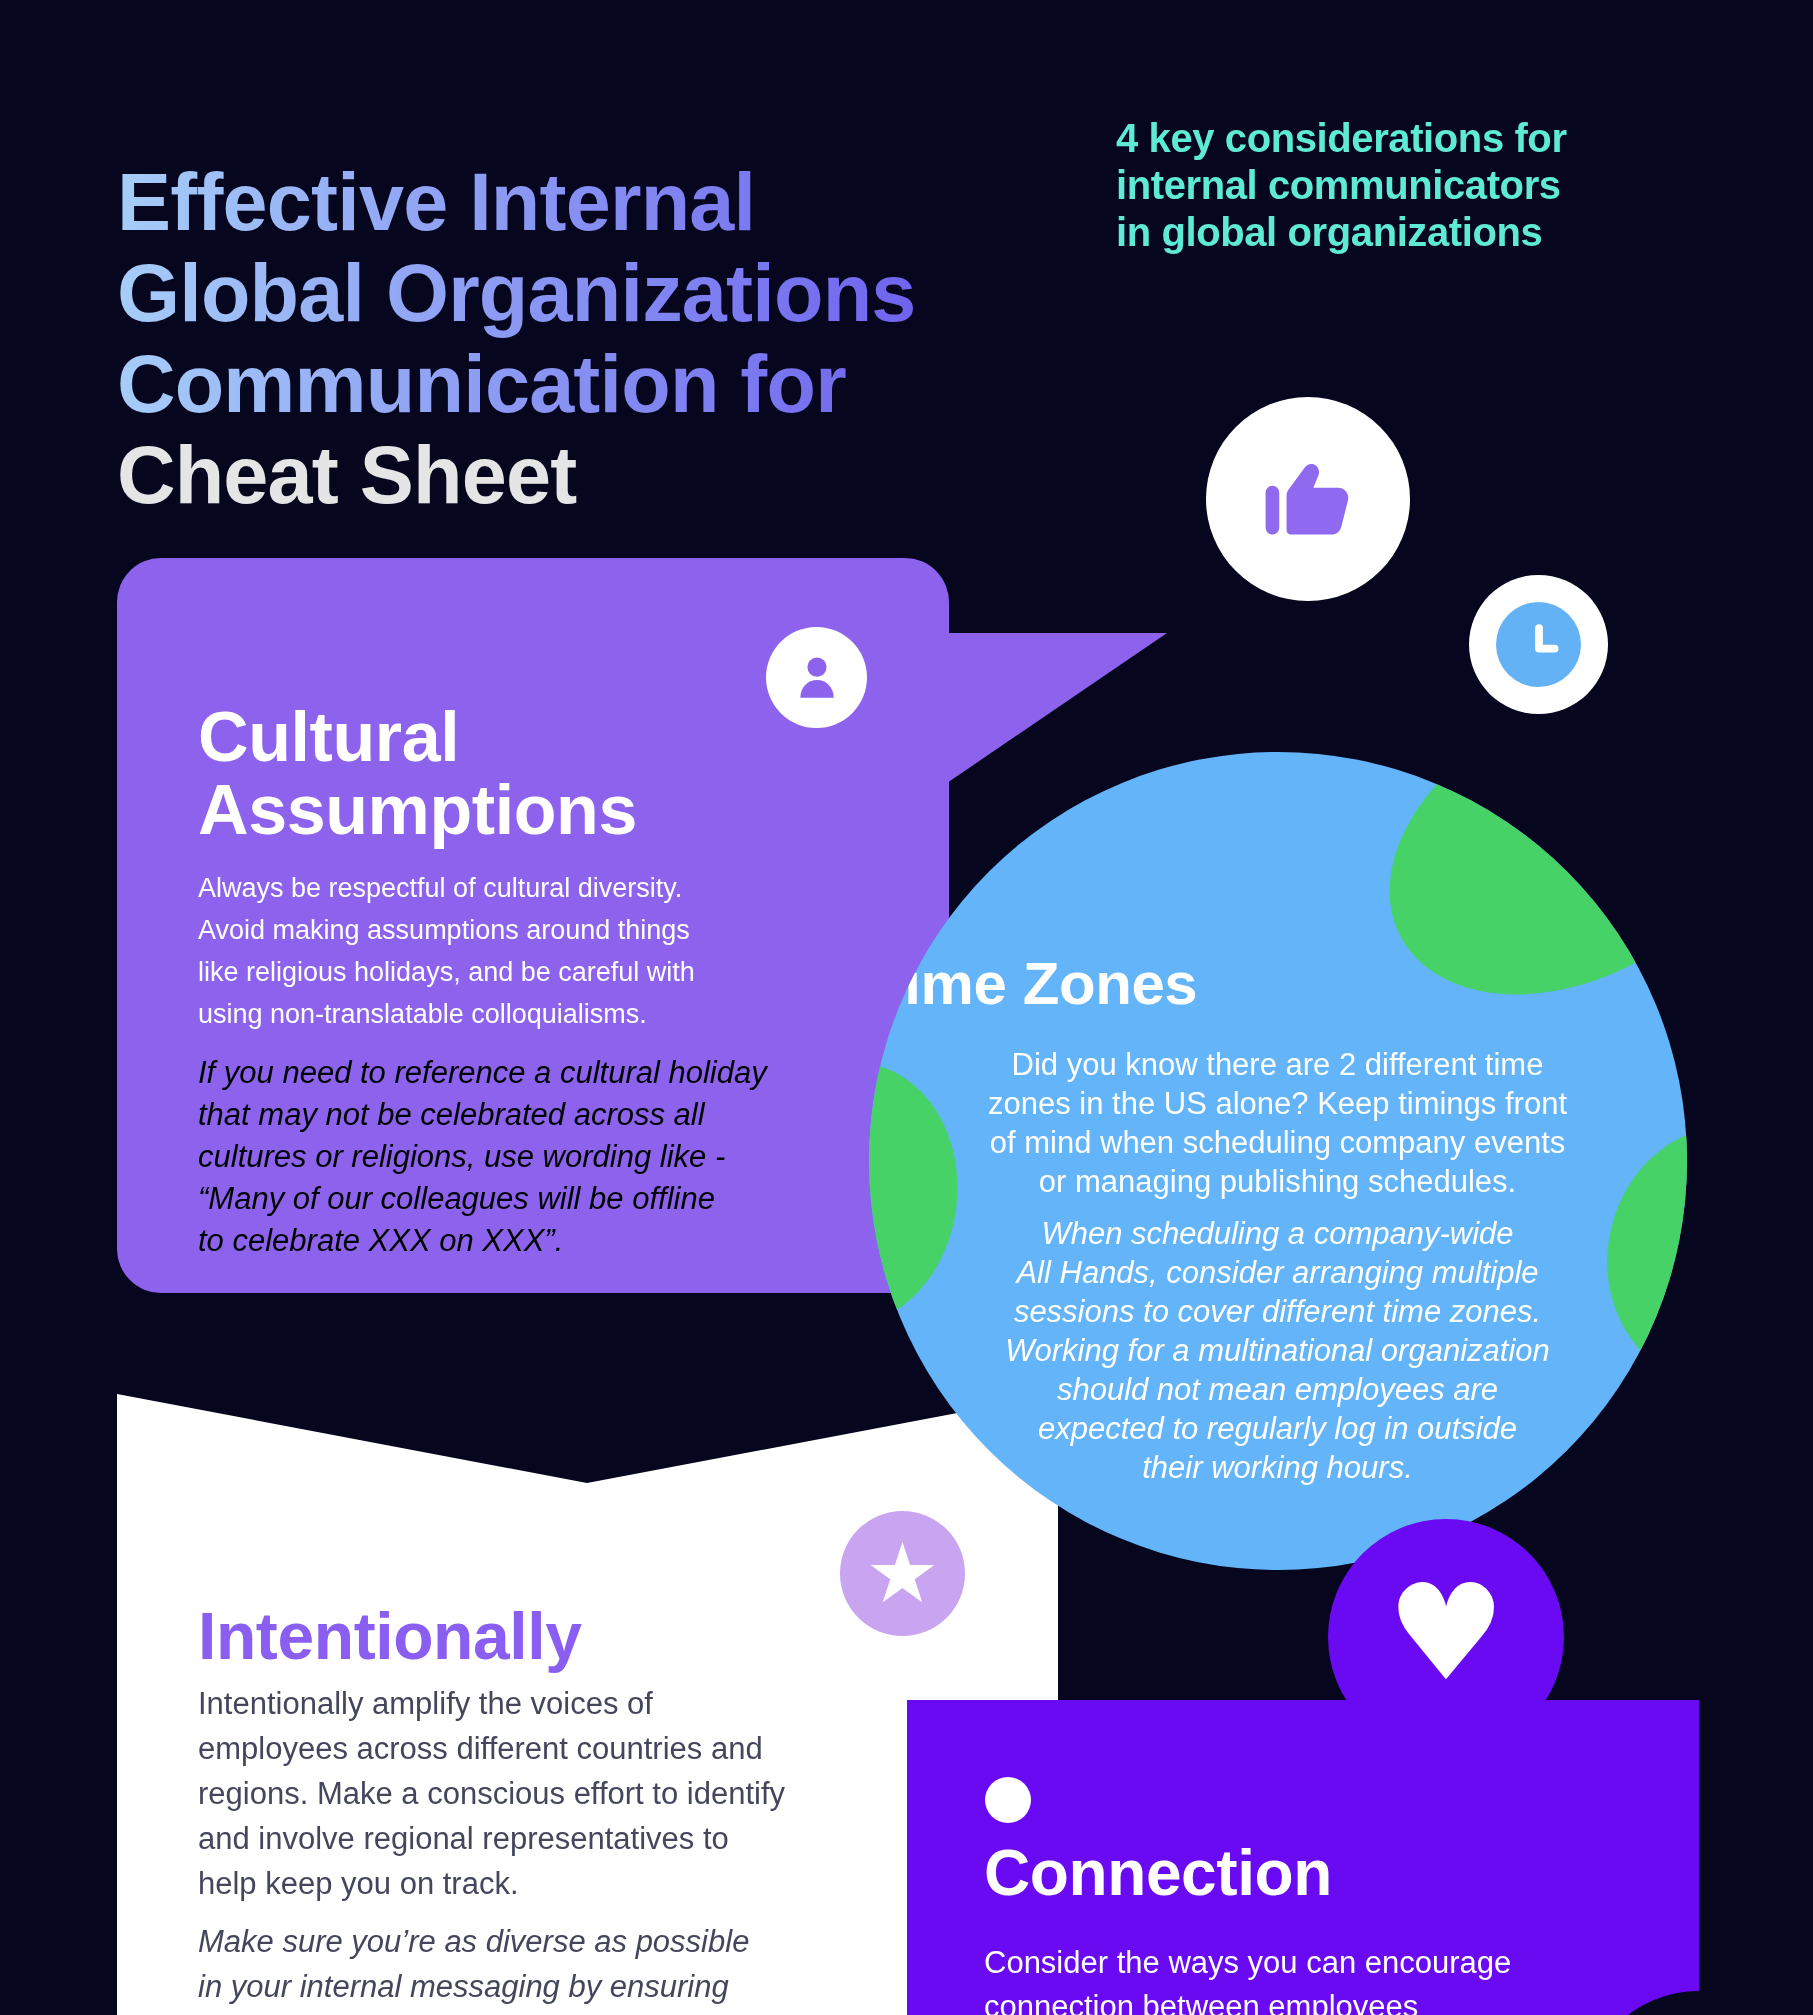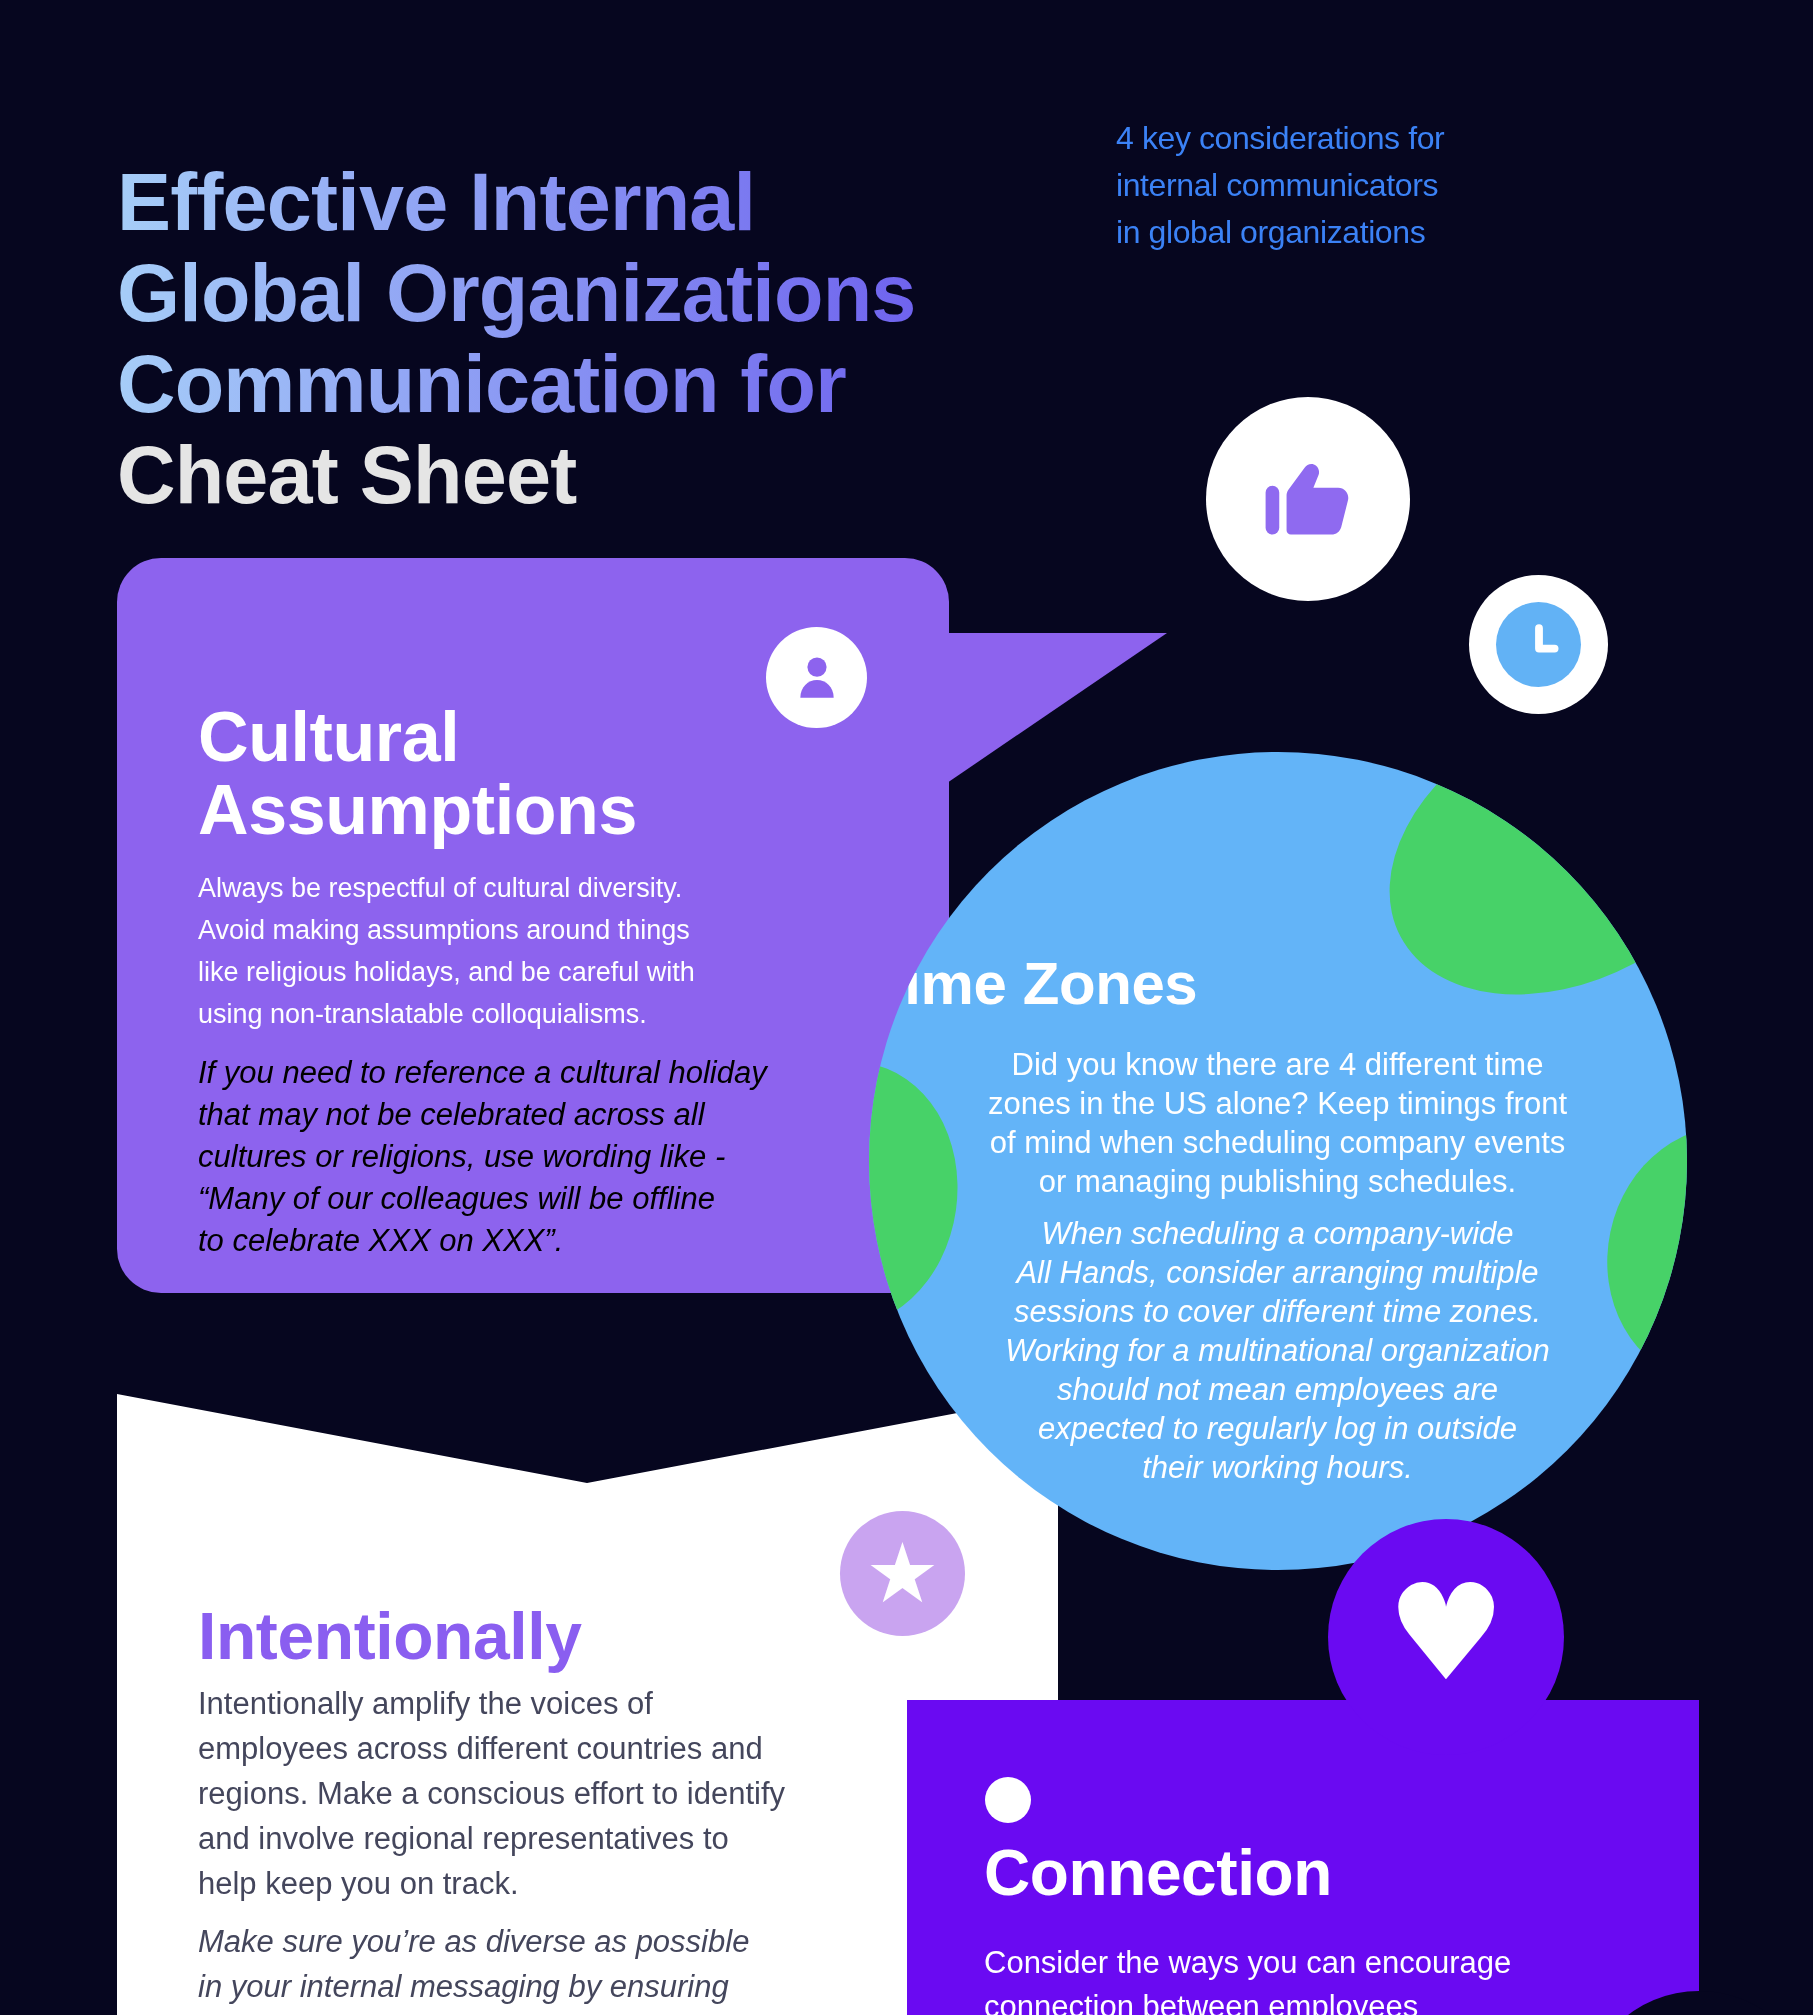--- a/index.html
+++ b/index.html
@@ -5,21 +5,21 @@
   html,body{margin:0;padding:0;background:#06061f;}
   .canvas{position:relative;width:1814px;height:2620px;background:#06061f;overflow:hidden;
           font-family:"Liberation Sans", sans-serif;}
   .abs{position:absolute;}
 
   
   .page-title{left:117px;top:103px;font-weight:700;font-size:81px;line-height:91px;letter-spacing:-0.8px;}
   .title-line{display:block;background:linear-gradient(90deg,#a6cdf8 0%,#6f63ee 100%);
               -webkit-background-clip:text;background-clip:text;color:transparent;white-space:nowrap;}
   .title-sub{display:block;color:#e5e5e5;}
-  .tagline{left:1116px;top:115px;color:#3b82f6;font-weight:400;font-size:32px;line-height:47px;
+  .tagline{left:1116px;top:115px;color:#5eead4;font-weight:700;font-size:40px;line-height:47px;
            white-space:pre-line;letter-spacing:-0.4px;}
 
   
   .thumb-circle{left:1206px;top:397px;width:204px;height:204px;border-radius:50%;background:#ffffff;
                 display:flex;align-items:center;justify-content:center;}
   .clock-circle{left:1469px;top:575px;width:139px;height:139px;border-radius:50%;background:#ffffff;
                 display:flex;align-items:center;justify-content:center;}
   .clock-face{width:85px;height:85px;border-radius:50%;background:#62b2f5;
               display:flex;align-items:center;justify-content:center;}
 
@@ -136,21 +136,21 @@
 cultures or religions, use wording like -
 “Many of our colleagues will be offline
 to celebrate XXX on XXX”.</p>
   </div>
 
   <div class="abs globe">
     <div class="land land1"></div>
     <div class="land land2"></div>
     <div class="land land3"></div>
     <h2 class="tz-title">Time Zones</h2>
-    <p class="tz-body">Did you know there are 4 different time
+    <p class="tz-body">Did you know there are 2 different time
 zones in the US alone? Keep timings front
 of mind when scheduling company events
 or managing publishing schedules.</p>
     <p class="tz-tip">When scheduling a company-wide
 All Hands, consider arranging multiple
 sessions to cover different time zones.
 Working for a multinational organization
 should not mean employees are
 expected to regularly log in outside
 their working hours.</p>

